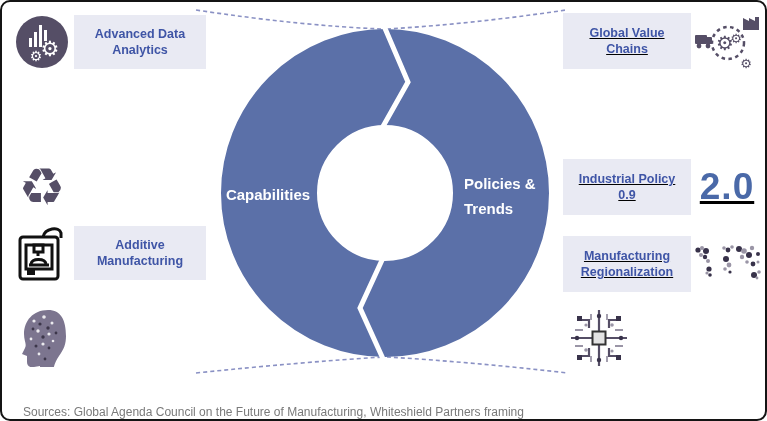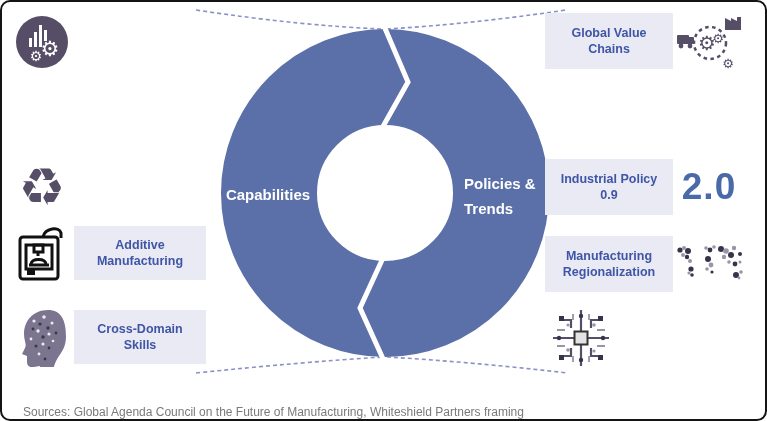--- a/index.html
+++ b/index.html
@@ -3,21 +3,21 @@
 <meta charset="utf-8">
 <style>
   html,body { margin:0; padding:0; background:#fff; }
   body { font-family:"Liberation Sans", sans-serif; }
   .card {
     position:relative; width:767px; height:421px; box-sizing:border-box;
     background:#fff; border:2px solid #141414; border-radius:10px; overflow:hidden;
   }
   .row { position:absolute; display:flex; align-items:center; }
   .row-left  { left:8px;  width:196px; height:54px; }
-  .row-right { left:543px; width:200px; height:56px; }
+  .row-right { left:561px; width:200px; height:56px;text-decoration:underline; }
   .icon-cell { display:flex; align-items:center; justify-content:center; flex:0 0 64px; height:100%; }
   .icon-cell-r { flex:0 0 72px; }
   .label-box {
     flex:1 1 auto; height:100%; background:#e9eaf3;
     display:flex; align-items:center; justify-content:center;
     text-align:center; color:#3f55a6; font-weight:bold; font-size:12.5px;
     line-height:1.3; white-space:pre-line; padding:2px 4px; box-sizing:border-box;
   }
   .glyph-recycle { font-family:"DejaVu Sans", sans-serif; font-size:52px; color:#554e66; line-height:1; }
   .big-two { font-size:37px; font-weight:bold; color:#4a69a8; letter-spacing:1px; }
@@ -55,20 +55,22 @@
       <svg width="58" height="58" viewBox="0 0 58 58">
         <circle cx="29" cy="29" r="26" fill="#554e66"></circle>
         <rect x="16" y="25" width="3" height="9" fill="#fff"></rect>
         <rect x="21" y="19" width="3" height="15" fill="#fff"></rect>
         <rect x="26" y="12" width="3" height="22" fill="#fff"></rect>
         <rect x="31" y="17" width="3" height="11" fill="#fff"></rect>
         <text class="gear" x="37" y="43" font-size="21" fill="#fff" text-anchor="middle">⚙</text>
         <text class="gear" x="23" y="48" font-size="14" fill="#fff" text-anchor="middle">⚙</text>
       </svg>
     </span>
+    <span class="label-box">Advanced Data
+Analytics</span>
   </div>
 
 
   <div class="row row-left" style="top:158px">
     <span class="icon-cell">
       <span class="glyph-recycle">♻</span>
     </span>
   </div>
 
   <div class="row row-left" style="top:224px">
@@ -110,22 +112,20 @@
             <circle cx="32" cy="21" r="1.7"></circle>
             <circle cx="17" cy="22" r="1.4"></circle>
           <circle cx="27" cy="30" r="1.7"></circle>
             <circle cx="20" cy="39" r="1.5"></circle>
             <circle cx="33" cy="41" r="1.4"></circle>
           <circle cx="29" cy="52" r="1.4"></circle>
             <circle cx="40" cy="26" r="1.4"></circle>
         </g>
       </svg>
     </span>
-    <span class="label-box">Cross-Domain
-Skills</span>
   </div>
 
   <div class="row row-right" style="top:11px">
     <span class="label-box">Global Value
 Chains</span>
     <span class="icon-cell icon-cell-r">
       <svg width="68" height="62" viewBox="0 0 68 62">
         <circle cx="35" cy="33" r="16" fill="none" stroke="#554e66" stroke-width="2.5" stroke-dasharray="3.5 3.5"></circle>
         <text class="gear" x="32" y="40" font-size="20" fill="#554e66" text-anchor="middle">⚙</text>
         <text class="gear" x="43" y="33" font-size="13" fill="#554e66" text-anchor="middle">⚙</text>

